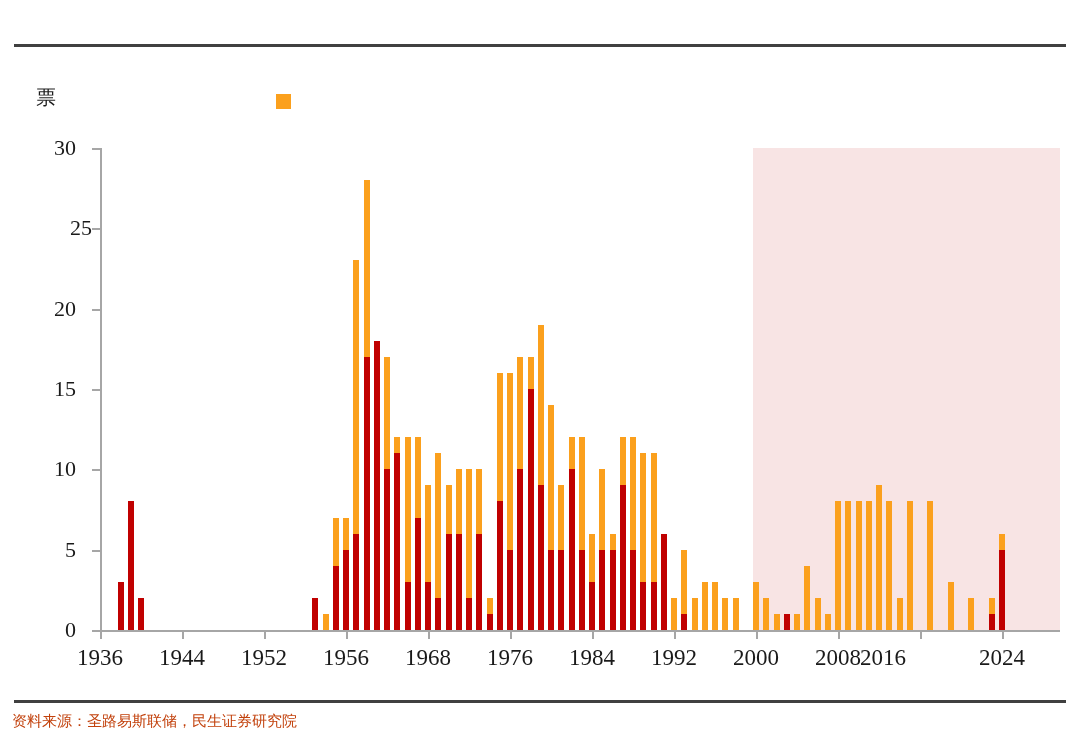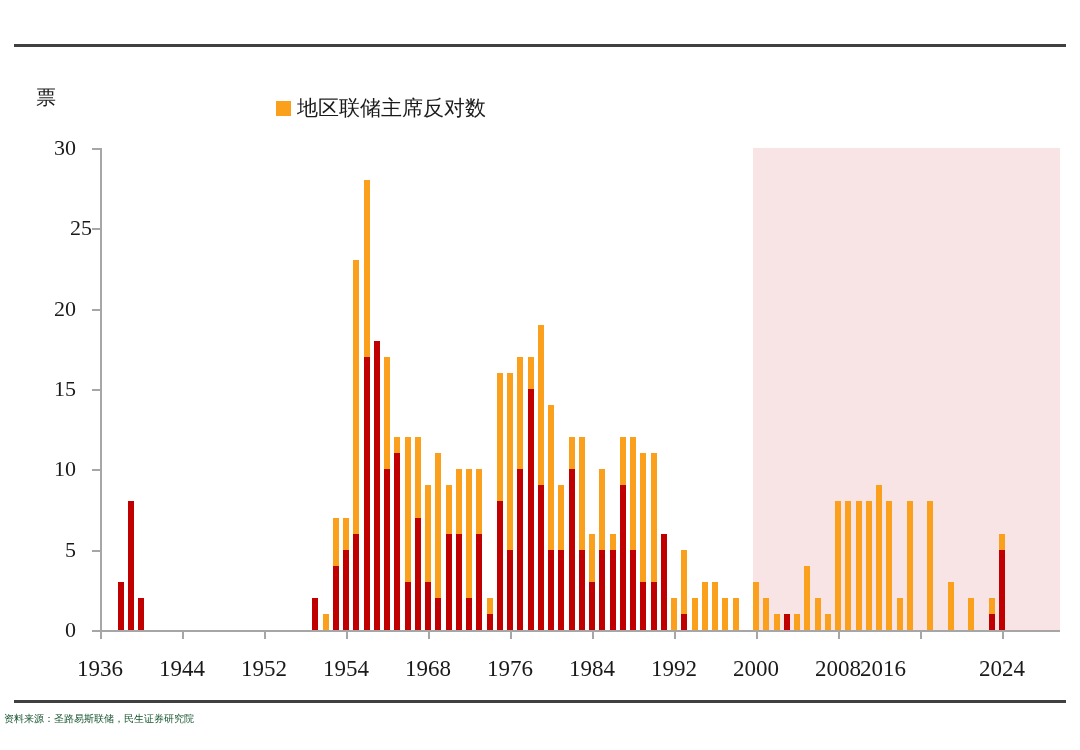--- a/index.html
+++ b/index.html
@@ -25,23 +25,23 @@
     position:absolute;left:14px;top:44px;width:1052px;height:3px;
     background:#404040;
   }
 
   
   .footer-rule{
     position:absolute;left:14px;top:700px;width:1052px;height:3px;
     background:#404040;
   }
   .footer-text{
-    position:absolute;left:4px;top:712px;
+    position:absolute;left:12px;top:712px;
     font-family:"Liberation Sans","DejaVu Sans",sans-serif;
-    font-size:10px;color:#14532d;white-space:nowrap;
+    font-size:15px;color:#c2410c;white-space:nowrap;
   }
 
   
   .plot-area{
     position:absolute;
     left:100px;top:148px;width:960px;height:482px;
   }
   .shade{
     position:absolute;top:0;height:482px;
     background:#f8e4e4;
@@ -60,21 +60,21 @@
   .ylabel{
     position:absolute;right:0;
     font-size:22px;color:#1a1a1a;text-align:right;width:46px;
     transform:translateY(-13px);
   }
   .xtick{
     position:absolute;top:630px;width:2px;height:9px;background:#a6a6a6;
   }
   .xlabel{
     position:absolute;top:645px;
-    font-size:23px;color:#1a1a1a;text-align:center;width:80px;margin-top:11px;
+    font-size:23px;color:#1a1a1a;text-align:center;width:80px;
   }
 
   
   .unit{
     position:absolute;left:36px;top:84px;
     font-size:20px;color:#1a1a1a;
     font-family:"Liberation Serif","DejaVu Serif",serif;
   }
 
   
@@ -98,21 +98,20 @@
 
 <div class="page">
 
   <div class="title-rule"></div>
 
   <div class="unit">票</div>
 
   <div class="legend">
     <div class="legend-item">
       <span class="legend-swatch" style="background:#FBA01D"></span>
-      <span class="legend-label">地区联储主席反对数</span>
     </div>
   </div>
 
   <div class="plot-area" id="plot">
       <div class="shade" style="left: 653px; width: 307px; background: rgb(248, 228, 228);"></div>
       <div class="bar-wrap" style="left: 17.5px; height: 48.2px;">
         <div class="seg" style="bottom: 0px; height: 48.2px; background: rgb(192, 0, 0);"></div>
       </div>
       <div class="bar-wrap" style="left: 27.75px; height: 128.533px;">
         <div class="seg" style="bottom: 0px; height: 128.533px; background: rgb(192, 0, 0);"></div>
@@ -363,21 +362,21 @@
       <div class="ylabel" style="top: 148px; left: 30px;">30</div>
     </div>
   <div id="xaxis">
       <div class="xtick" style="left: 100px;"></div>
       <div class="xlabel" style="left: 60px;">1936</div>
       <div class="xtick" style="left: 182px;"></div>
       <div class="xlabel" style="left: 142px;">1944</div>
       <div class="xtick" style="left: 264px;"></div>
       <div class="xlabel" style="left: 224px;">1952</div>
       <div class="xtick" style="left: 346px;"></div>
-      <div class="xlabel" style="left: 306px;">1954</div>
+      <div class="xlabel" style="left: 306px;">1956</div>
       <div class="xtick" style="left: 428px;"></div>
       <div class="xlabel" style="left: 388px;">1968</div>
       <div class="xtick" style="left: 510px;"></div>
       <div class="xlabel" style="left: 470px;">1976</div>
       <div class="xtick" style="left: 592px;"></div>
       <div class="xlabel" style="left: 552px;">1984</div>
       <div class="xtick" style="left: 674px;"></div>
       <div class="xlabel" style="left: 634px;">1992</div>
       <div class="xtick" style="left: 756px;"></div>
       <div class="xlabel" style="left: 716px;">2000</div>

